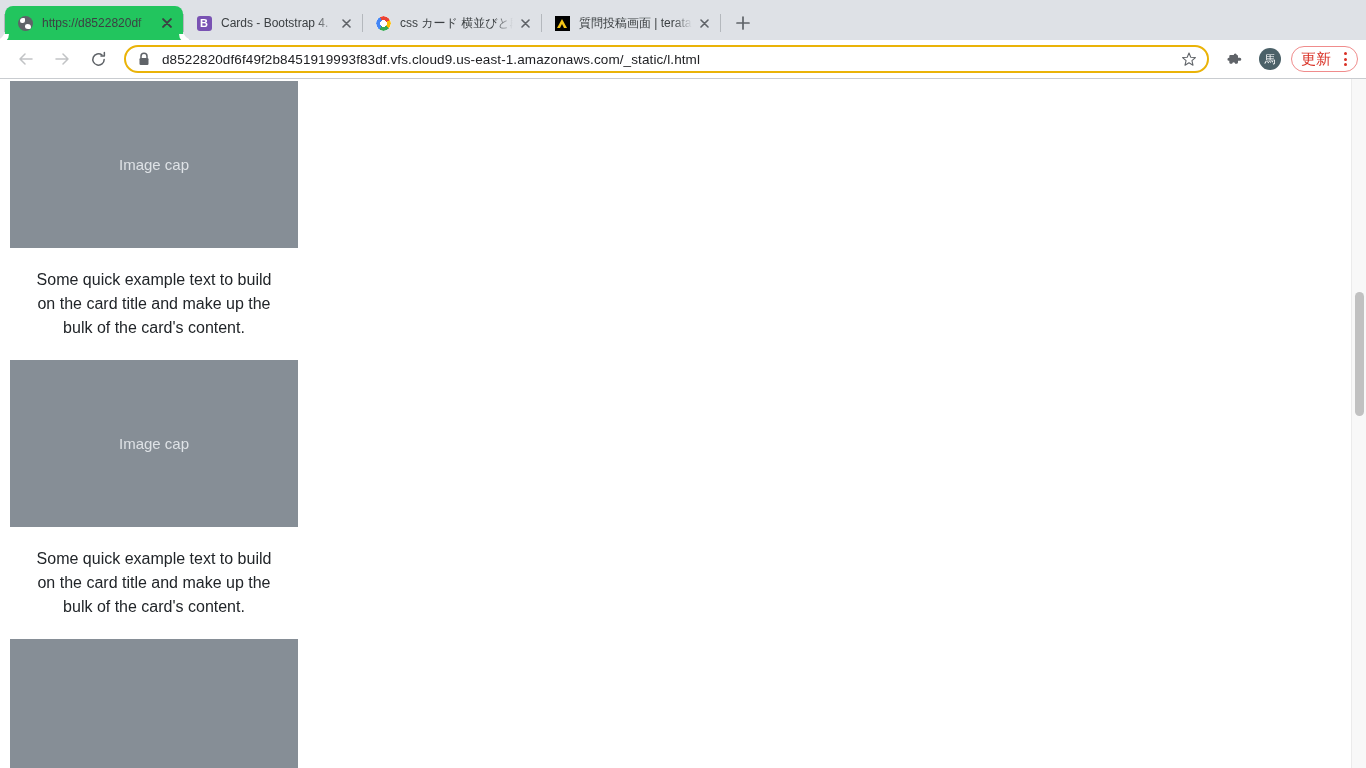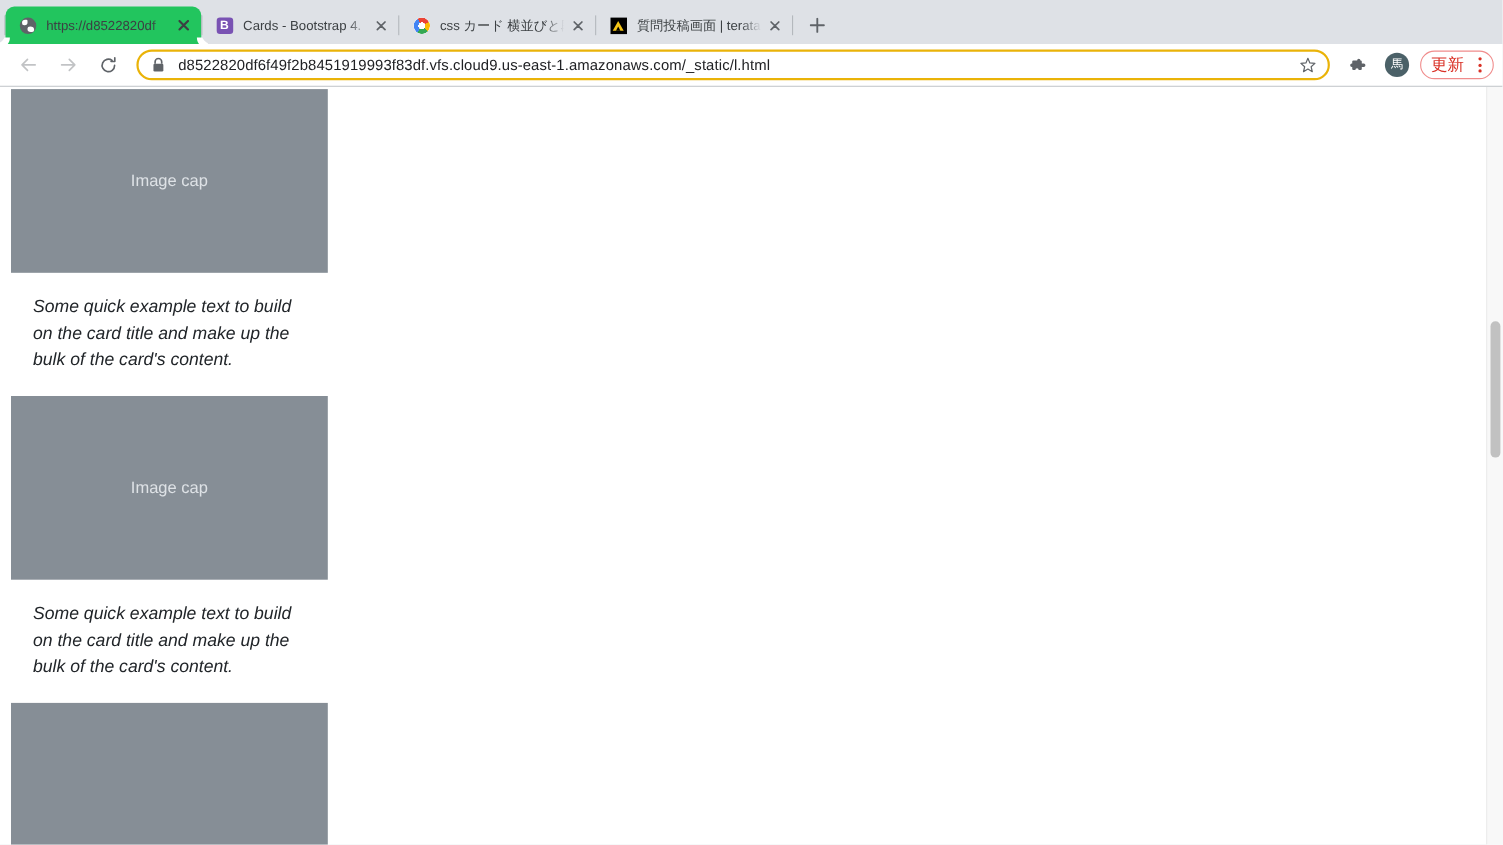--- a/index.html
+++ b/index.html
@@ -299,20 +299,21 @@
   .kebab i { width:3px; height:3px; border-radius:50%; background:#d93025; display:block;}
 
   
   .viewport {
     flex: 1 1 auto;
     background: #ffffff;
     position: relative;
     border-top: 1px solid #c9ccd0;
     overflow: hidden;
     display: flex;
+    text-align: center;
   }
   .page {
     flex: 1 1 auto;
     position: relative;
     overflow: hidden;
   }
 
   .card-col {
     position: absolute;
     left: 10px;
@@ -339,21 +340,20 @@
     font-family: "Liberation Sans", sans-serif;
   }
   .card-body {
     padding: 20px;
   }
   .card-text {
     font-size: 16px;
     line-height: 24px;
     color: #212529;
     font-family: "Liberation Sans", sans-serif;
-    font-style: italic;
   }
 
   
   .scrollbar {
     width: 15px;
     flex: 0 0 15px;
     background: #f8f8f8;
     border-left: 1px solid #ebebeb;
     position: relative;
   }

